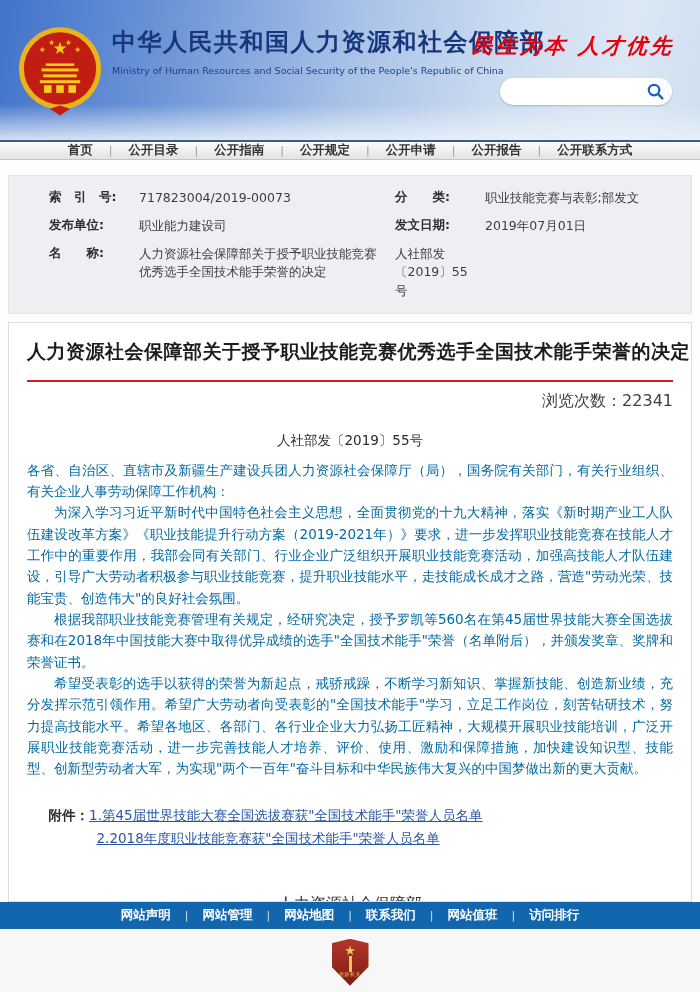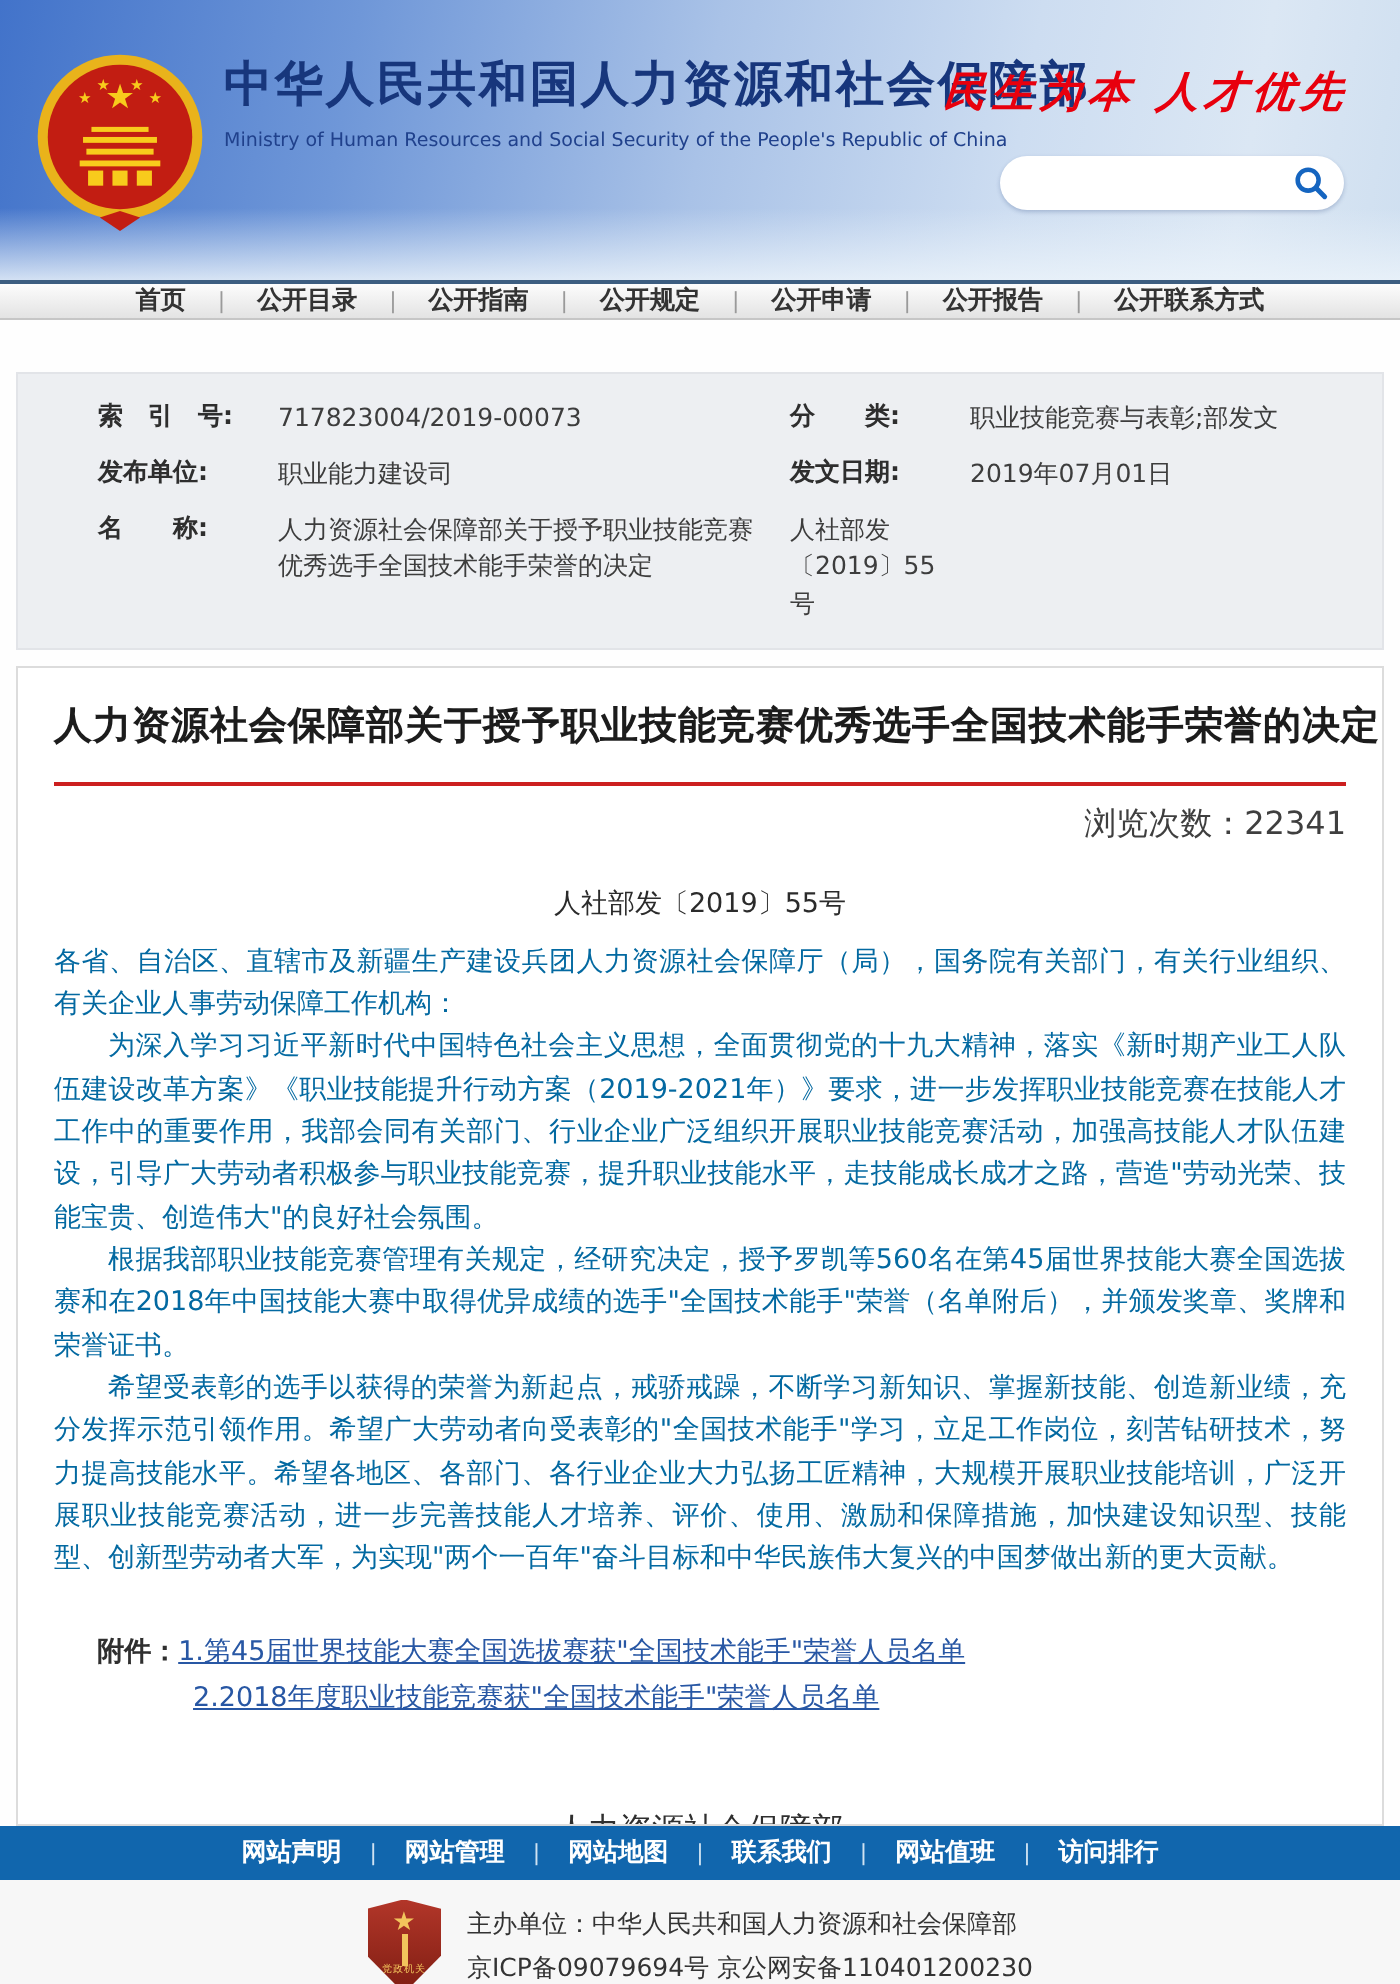--- a/index.html
+++ b/index.html
@@ -26,21 +26,21 @@
 
   
   .topnav { flex:none; height:20px; border-top:2px solid #3c5d80; border-bottom:1px solid #c6c6c6;
     background:linear-gradient(#fcfcfc,#e3e3e3); display:flex; justify-content:center; align-items:center; }
   .topnav ul { list-style:none; display:flex; align-items:center; }
   .topnav li { display:flex; align-items:center; }
   .topnav li + li::before { content:"|"; color:#9a9a9a; font-size:11px; margin:0 16px; }
   .topnav a { font-size:12.5px; font-weight:bold; color:#333; text-decoration:none; cursor:pointer; }
 
   
-  .meta { flex:none; margin:26px 8px 0 8px; background:#edeff2; border:1px solid #e2e4e8;
+  .meta { flex:none; margin:15px 8px 0 8px; background:#edeff2; border:1px solid #e2e4e8;
     padding:13px 10px 13px 40px; display:grid; grid-template-columns:82px 248px 82px 1fr;
     row-gap:10px; column-gap:8px; font-size:12.5px; }
   .meta .lbl { font-weight:bold; color:#2e2e2e; white-space:nowrap; }
   .meta .val { color:#3d3d3d; line-height:1.45; }
 
   
   .docbox { flex:none; margin:8px 8px 0 8px; height:580px; background:#fff; border:1px solid #dcdcdc;
     padding:16px 18px 0 18px; display:flex; flex-direction:column; overflow:hidden; }
   .doc-title { font-size:19px; font-weight:bold; color:#1c1c1c; white-space:nowrap; letter-spacing:.5px; }
   .doc-rule { flex:none; border:none; border-top:2px solid #cc1f1f; margin-top:15px; }
@@ -204,19 +204,15 @@
         </li>
     </ul>
   </nav>
 
   <footer class="footer">
     <div class="badge">
       <div class="star">★</div>
       <div class="pillar"></div>
       <div class="tag">党政机关</div>
     </div>
-    <div class="footer-text">
-      <div>主办单位：中华人民共和国人力资源和社会保障部</div>
-      <div>京ICP备09079694号 京公网安备110401200230</div>
-    </div>
   </footer>
 
 </div>
 
 </body></html>

